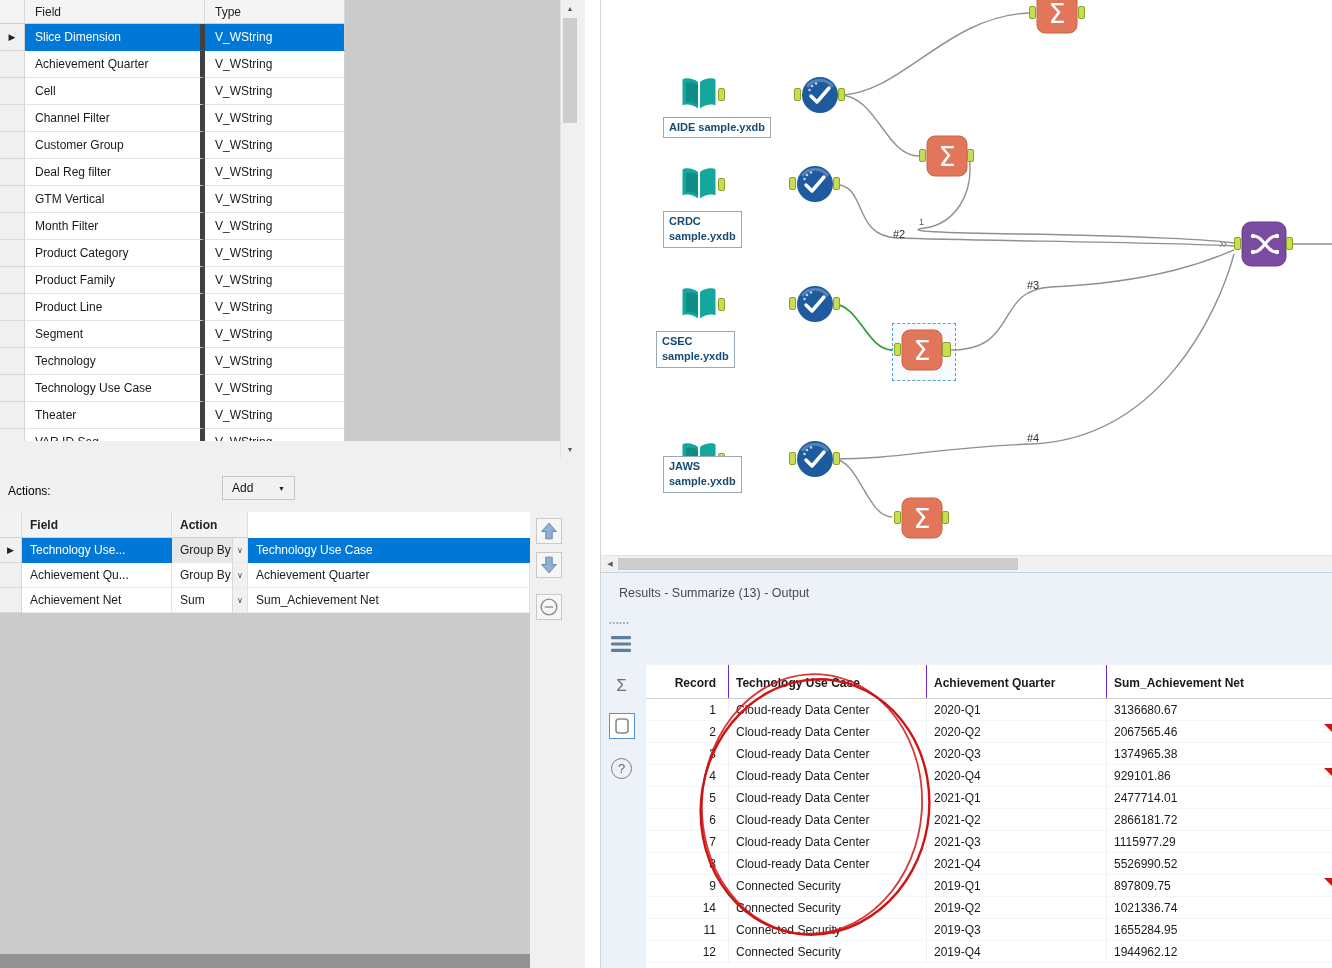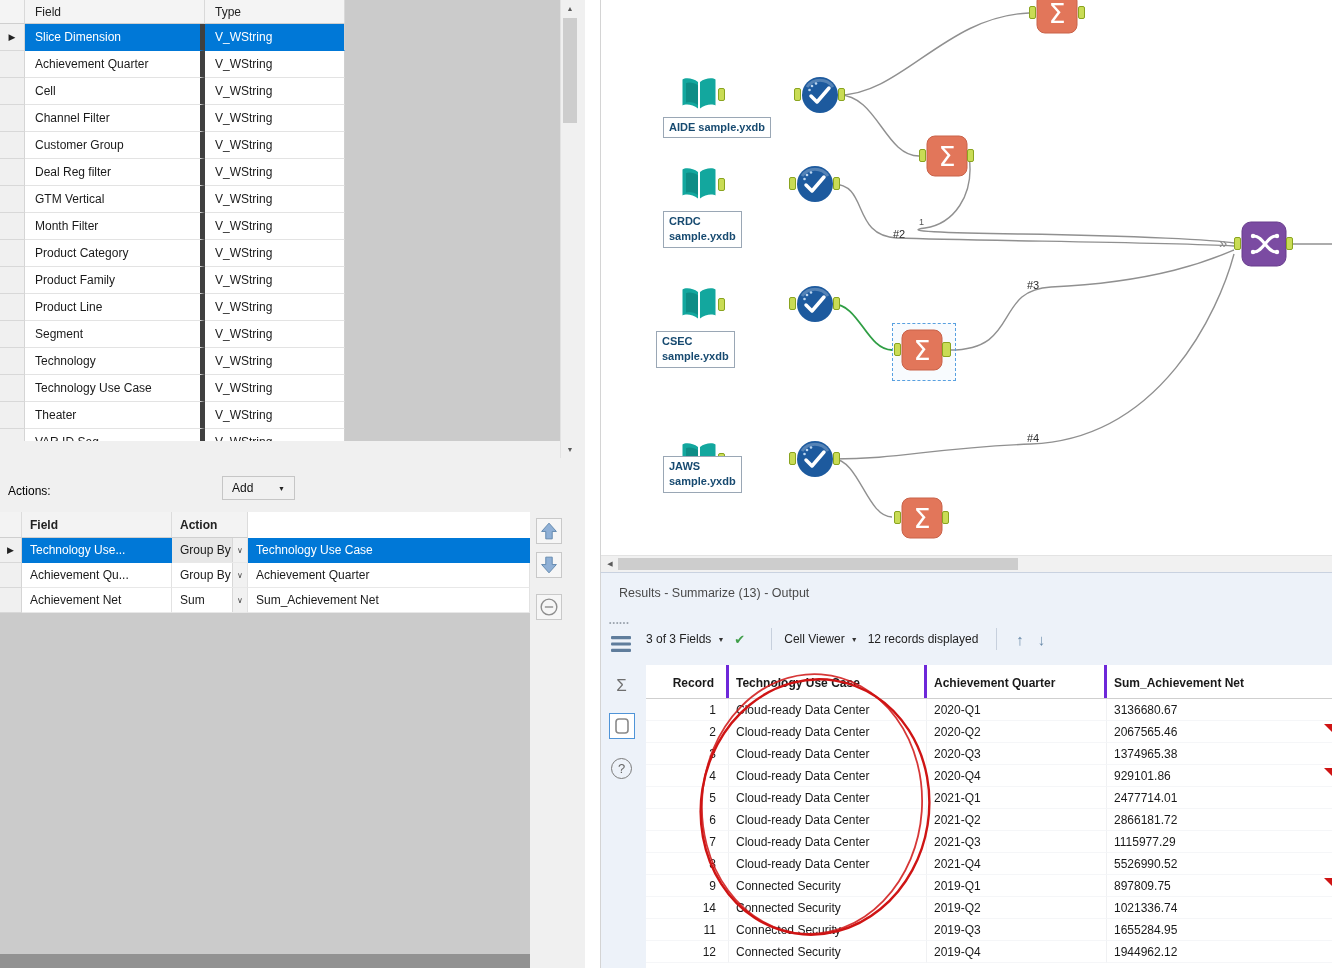--- a/index.html
+++ b/index.html
@@ -75,21 +75,21 @@
   .sigma-strip { font-size:17px; color:#6f6f6f; }
   .page-sel { width:26px; height:26px; border:1.5px solid #4f94d8; background:#fff; display:flex; align-items:center; justify-content:center; }
   #res-toolbar { position:absolute; left:45px; top:40px; right:0; height:52px; display:flex; align-items:center; font-size:12px; color:#222; }
   .tb-item { margin-right:6px; white-space:nowrap; }
   .tb-caret { font-size:7px; color:#333; margin-right:10px; }
   .tb-check { color:#3f9e49; font-size:13px; margin-right:14px; }
   .tb-sep { width:1px; height:22px; background:#c7d0dd; margin:0 12px; }
   .tb-arrow { color:#6b8cab; font-size:15px; font-weight:bold; margin:0 7px; }
   #res-table { position:absolute; left:45px; top:92px; width:687px; height:304px; background:#fff; }
   .rheader { display:flex; height:34px; background:#fff; border-bottom:1px solid #cfcfcf; }
-  .rh { font-size:12px; font-weight:bold; color:#1a1a1a; padding:11px 0 0 7px; border-right:3px solid #6d28d9; white-space:nowrap; overflow:hidden; }
+  .rh { font-size:12px; font-weight:bold; color:#1a1a1a; padding:11px 0 0 7px; border-right:1px solid #6d28d9; white-space:nowrap; overflow:hidden; }
   .rrow { display:flex; height:22px; background:#fff; position:relative; }
   .rc { font-size:12px; color:#1a1a1a; padding:4px 0 0 7px; border-right:1px solid #f0f1f3; border-bottom:1px solid #f5f6f8; white-space:nowrap; overflow:hidden; }
   .c0 { width:83px; text-align:right; padding-right:12px; padding-left:0; }
   .c1 { width:198px; }
   .c2 { width:180px; }
   .c3 { width:226px; border-right:none; }
   .flag { position:absolute; right:0; top:3px; width:0; height:0; border-top:9px solid #cf1414; border-left:9px solid transparent; }
   #red-overlay { position:absolute; left:0; top:0; width:732px; height:396px; pointer-events:none; z-index:40; }
 </style>
 </head>
@@ -452,32 +452,20 @@
       <div class="page-sel">
         <svg width="14" height="16" viewBox="0 0 14 16">
           <rect x="1" y="1" width="12" height="14" rx="3" fill="none" stroke="#8a8a8a" stroke-width="1.6"></rect>
         </svg>
       </div>
     </div>
     <div class="rstrip-icon" style="top:182px;">
       <div class="qmark">?</div>
     </div>
 
-    <div id="res-toolbar">
-      <span class="tb-item">3 of 3 Fields</span>
-      <span class="tb-caret">▼</span>
-      <span class="tb-check">✔</span>
-      <span class="tb-sep"></span>
-      <span class="tb-item">Cell Viewer</span>
-      <span class="tb-caret">▼</span>
-      <span class="tb-item">12 records displayed</span>
-      <span class="tb-sep"></span>
-      <span class="tb-arrow">↑</span>
-      <span class="tb-arrow">↓</span>
-    </div>
 
     <div id="res-table">
       <div class="rheader">
         <div class="rh c0">Record</div>
         <div class="rh c1">Technology Use Case</div>
         <div class="rh c2">Achievement Quarter</div>
         <div class="rh c3">Sum_Achievement Net</div>
       </div>
       <div>
           <div class="rrow">

